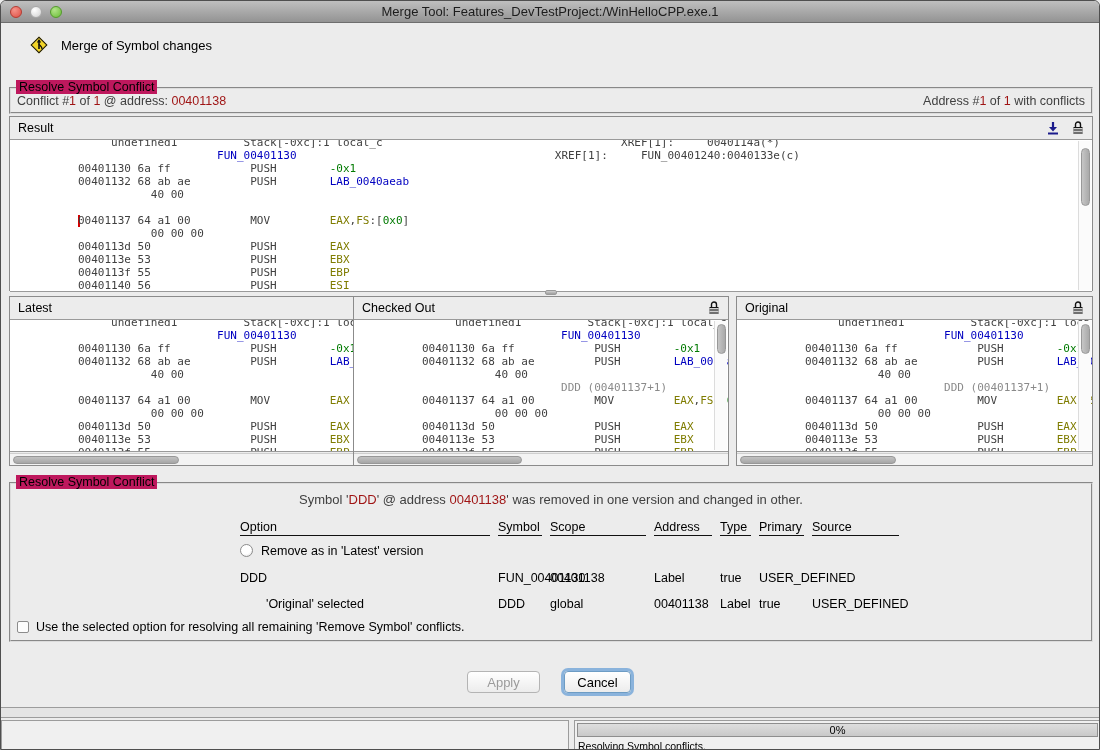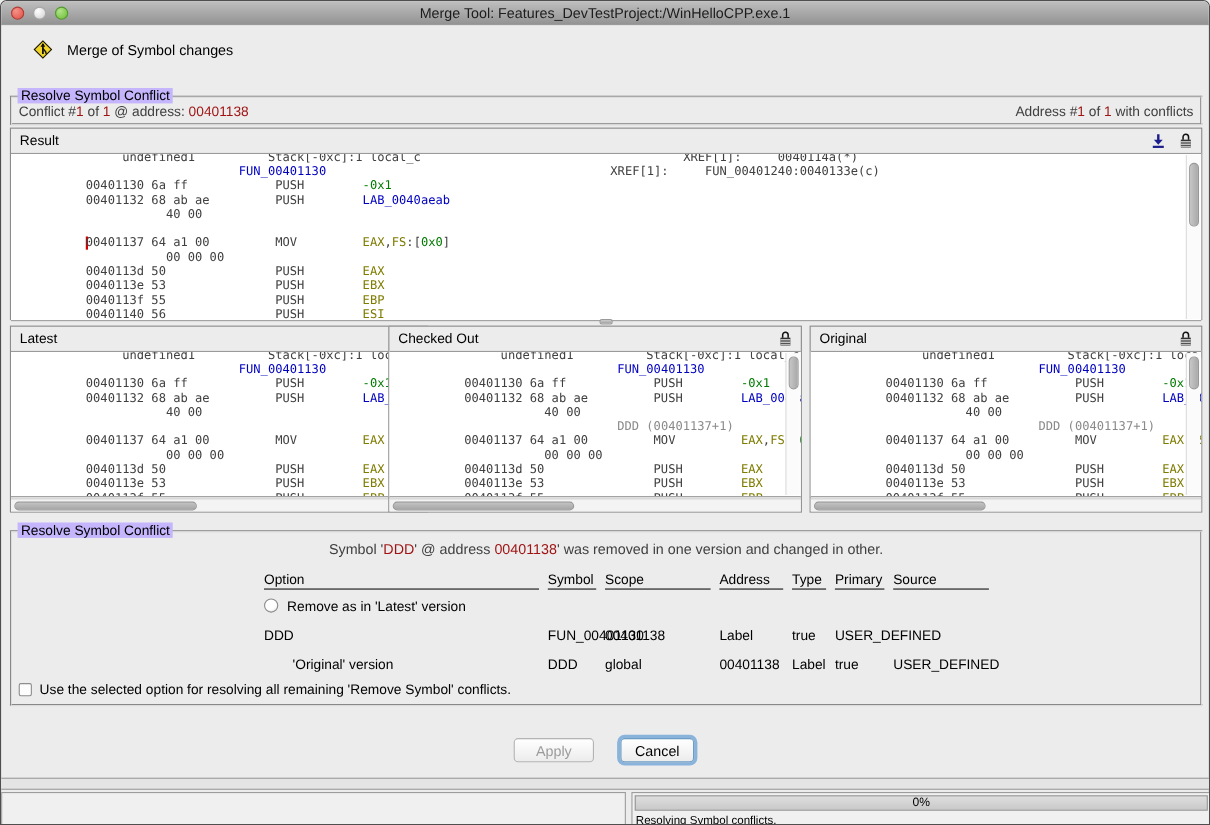--- a/index.html
+++ b/index.html
@@ -24,21 +24,21 @@
   
   .merge-header { position:absolute; left:30px; top:36px; display:flex; align-items:center; gap:14px; }
   .merge-sign { position:relative; width:16px; height:16px; }
   .merge-sign .diamond { position:absolute; left:2px; top:2px; width:12px; height:12px;
       background:#f2d427; border:1.5px solid #111; transform:rotate(45deg); }
   .merge-sign svg { position:absolute; left:0; top:0; }
   .merge-header .label { font-size:13px; color:#000; }
 
   
   .groupbox { position:absolute; border:2px groove #dcdcdc; }
-  .groupbox > .legend { position:absolute; top:-9px; left:5px; background:#c4b5fd;
+  .groupbox > .legend { position:absolute; top:-9px; left:5px; background:#be185d;
       padding:0 3px; font-size:12.5px; color:#000; }
 
   .seg-line { font-size:12.5px; white-space:pre; }
 
   #conflict-bar { left:8px; top:86px; width:1084px; height:27px; }
   #conflict-bar .left  { position:absolute; left:6px;  top:5px; }
   #conflict-bar .right { position:absolute; right:6px; top:5px; }
 
   
   .panel { position:absolute; border:1px solid #8b8b8b; background:#ececec; }
@@ -282,21 +282,21 @@
       <div>DDD</div>
       <div>FUN_00401130</div>
       <div>00401138</div>
       <div>Label</div>
       <div>true</div>
       <div>USER_DEFINED</div>
     </div>
 
     <div class="rtable-row row-c">
       <div class="opt-cell indent-opt">
-        <span>'Original' version</span>
+        <span>'Original' selected</span>
       </div>
       <div>DDD</div>
       <div>global</div>
       <div>00401138</div>
       <div>Label</div>
       <div>true</div>
       <div>USER_DEFINED</div>
     </div>
 
     <div class="check-row">

